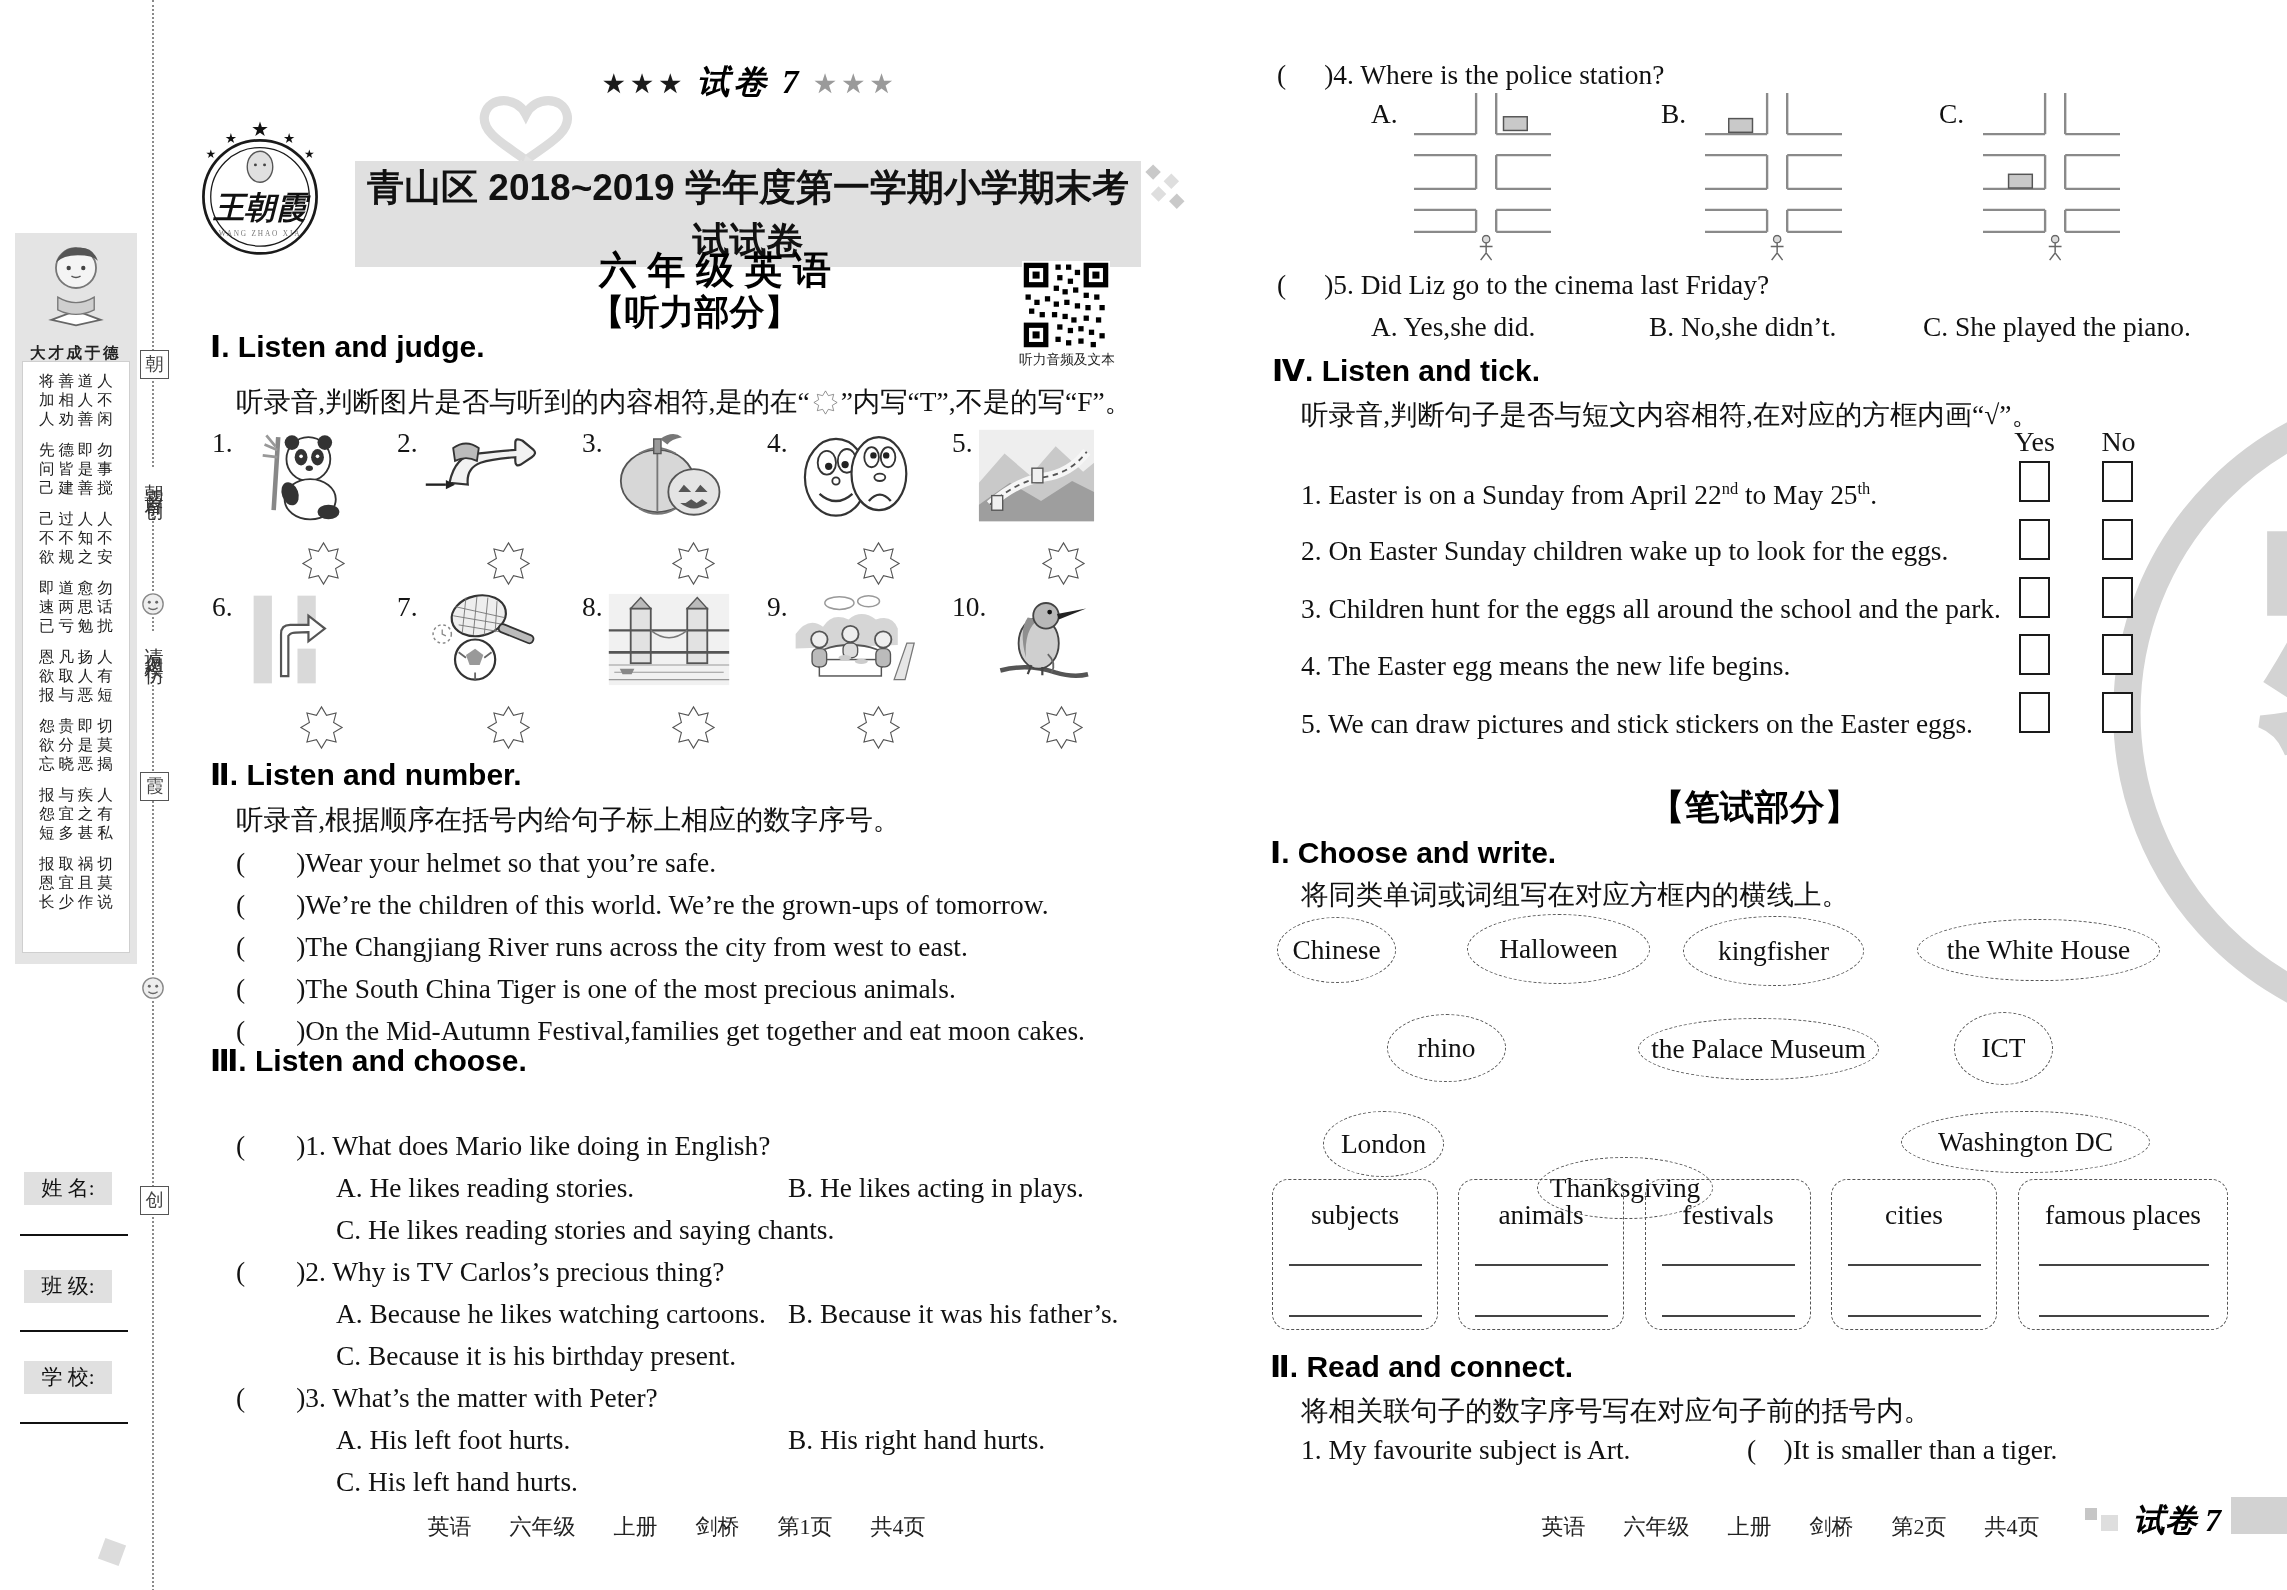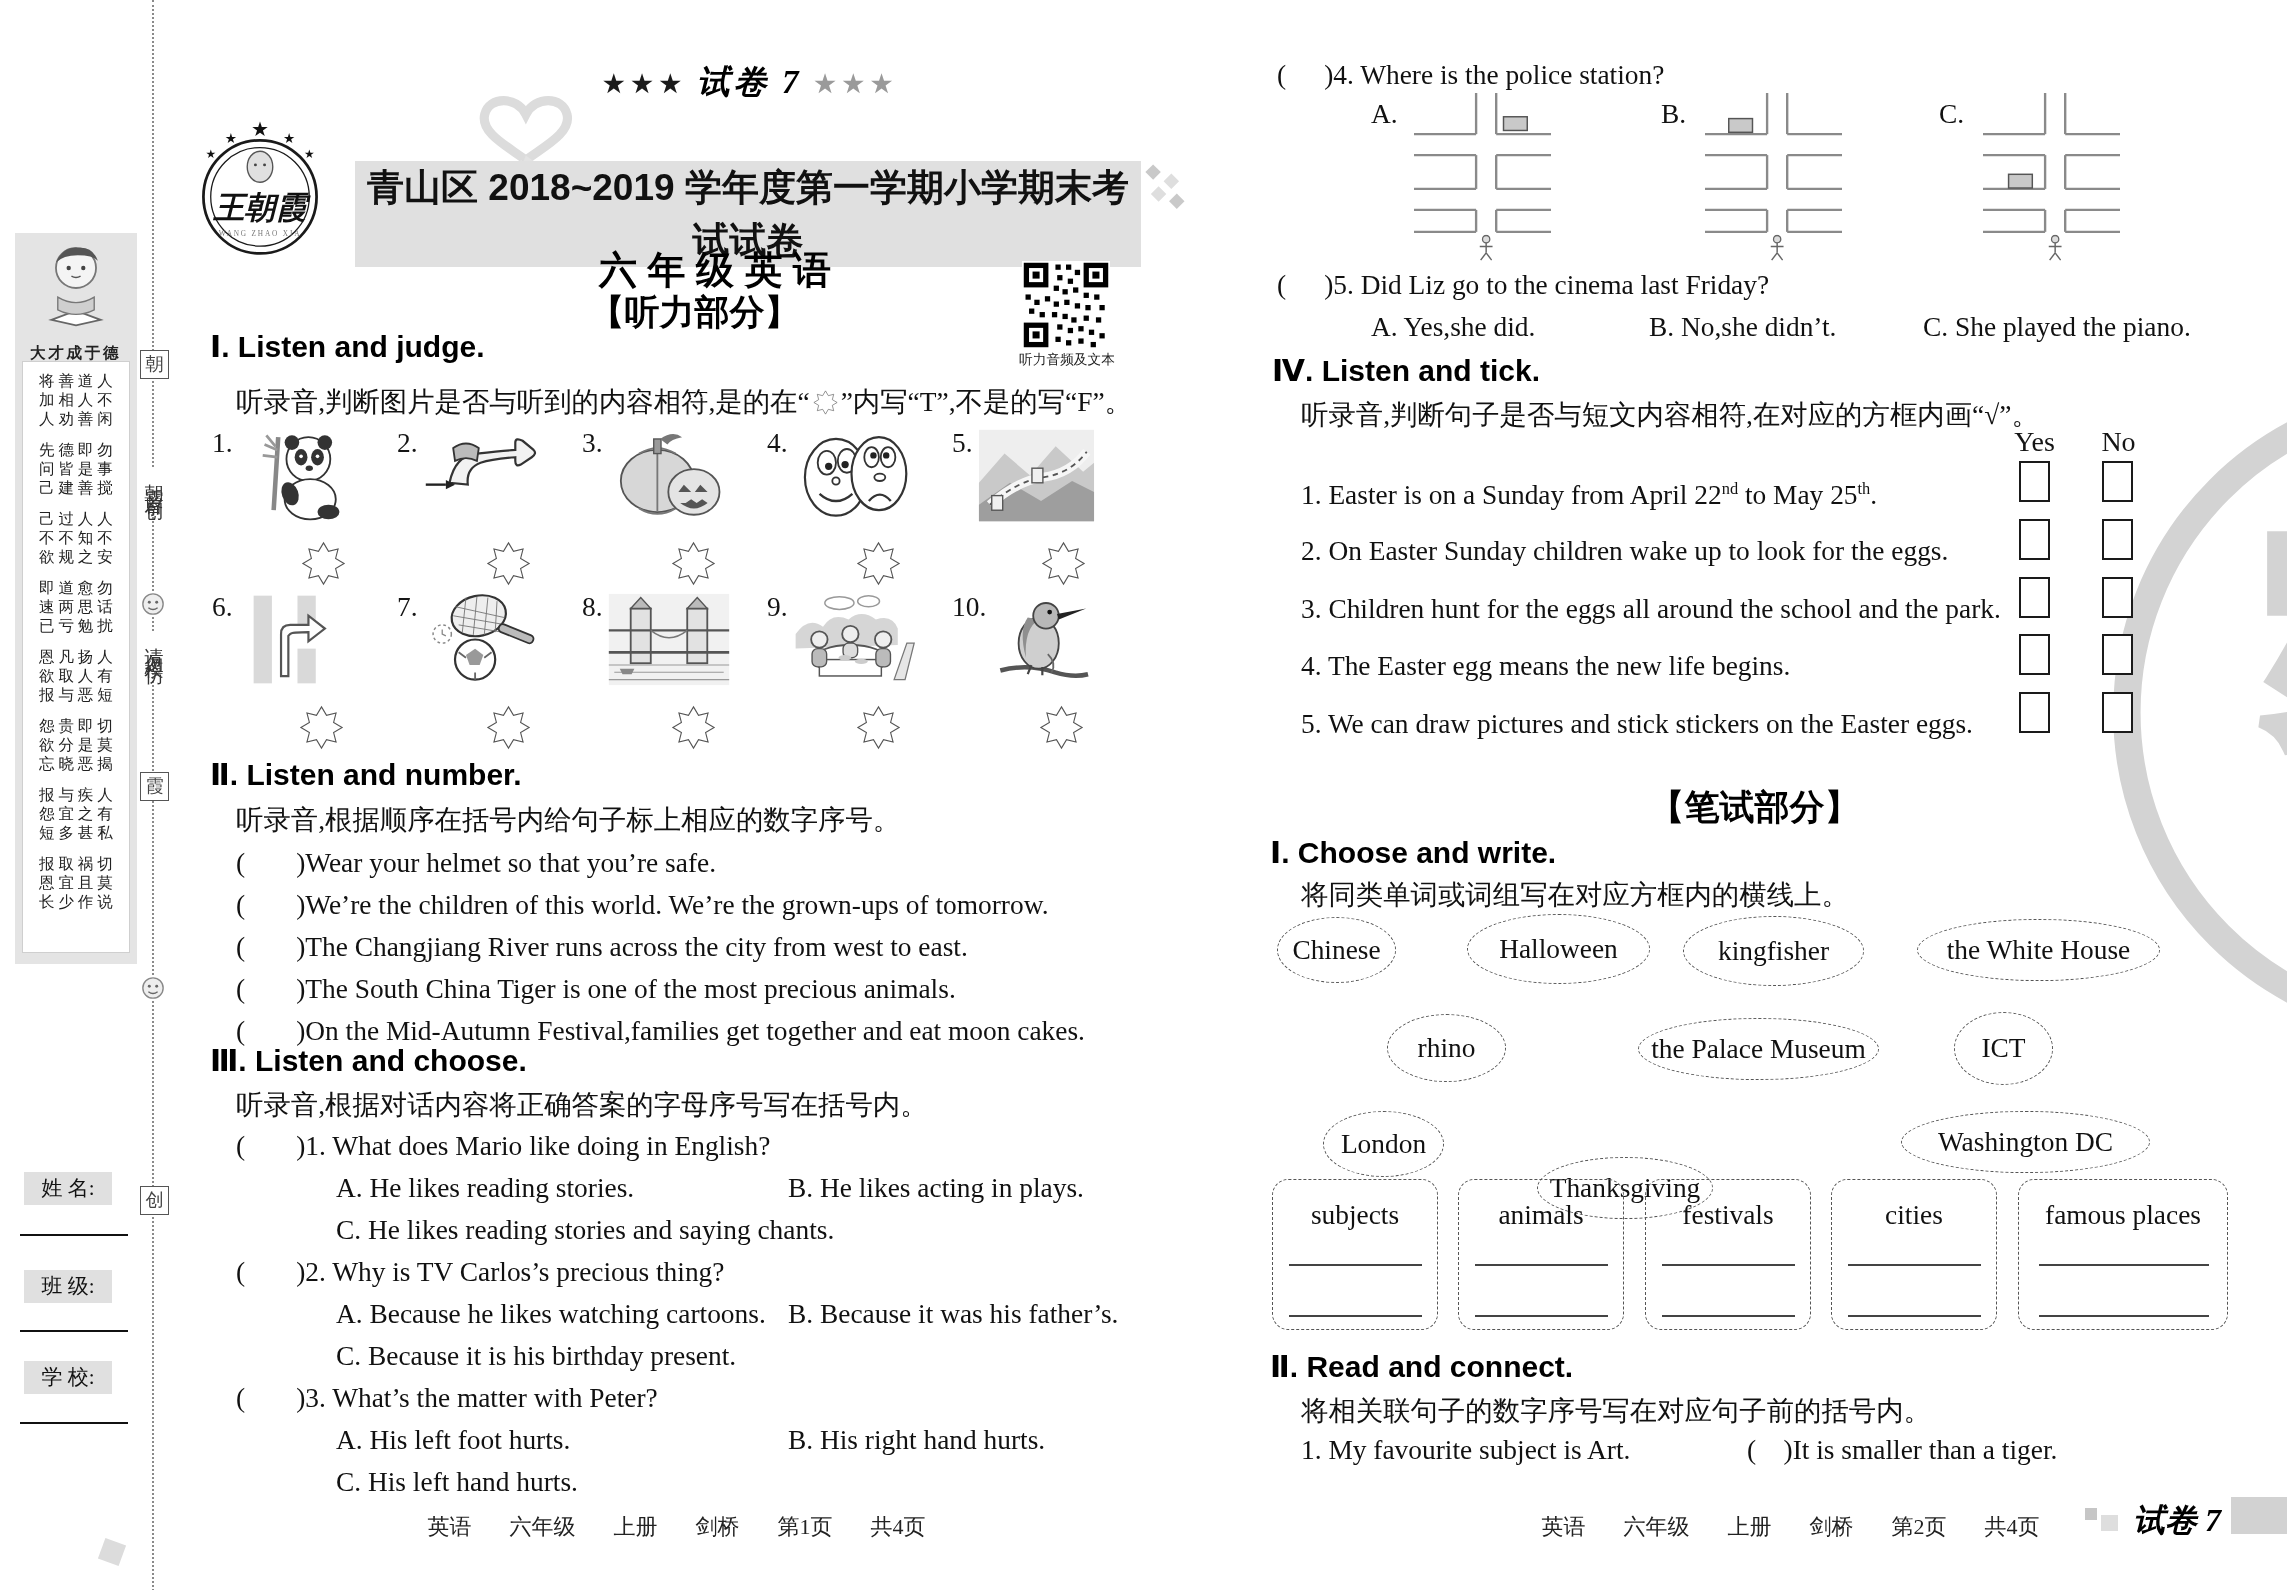--- a/index.html
+++ b/index.html
@@ -506,21 +506,20 @@
     <span><span>(</span><span class="gap-lg"></span><span>)</span></span><span>The Changjiang River runs across the city from west to east.</span>
   </div>
   <div class="abs bodytxt nowrap" style="left:236px;top:974px;">
     <span><span>(</span><span class="gap-lg"></span><span>)</span></span><span>The South China Tiger is one of the most precious animals.</span>
   </div>
   <div class="abs bodytxt nowrap" style="left:236px;top:1016px;">
     <span><span>(</span><span class="gap-lg"></span><span>)</span></span><span>On the Mid-Autumn Festival,families get together and eat moon cakes.</span>
   </div>
 
   <div class="abs parthead sans nowrap" style="left:210px;top:1043px;">Ⅲ. Listen and choose.</div>
-  <div class="abs instr nowrap" style="left:236px;top:1087px;">听录音,根据对话内容将正确答案的字母序号写在括号内。</div>
 
   <div class="abs bodytxt nowrap" style="left:236px;top:1131px;">
     <span><span>(</span><span class="gap-lg"></span><span>)</span></span><span>1. What does Mario like doing in English?</span>
   </div>
   <div class="abs bodytxt nowrap" style="left:336px;top:1173px;">A. He likes reading stories.</div>
   <div class="abs bodytxt nowrap" style="left:788px;top:1173px;">B. He likes acting in plays.</div>
   <div class="abs bodytxt nowrap" style="left:336px;top:1215px;">C. He likes reading stories and saying chants.</div>
 
   <div class="abs bodytxt nowrap" style="left:236px;top:1257px;">
     <span><span>(</span><span class="gap-lg"></span><span>)</span></span><span>2. Why is TV Carlos’s precious thing?</span>

